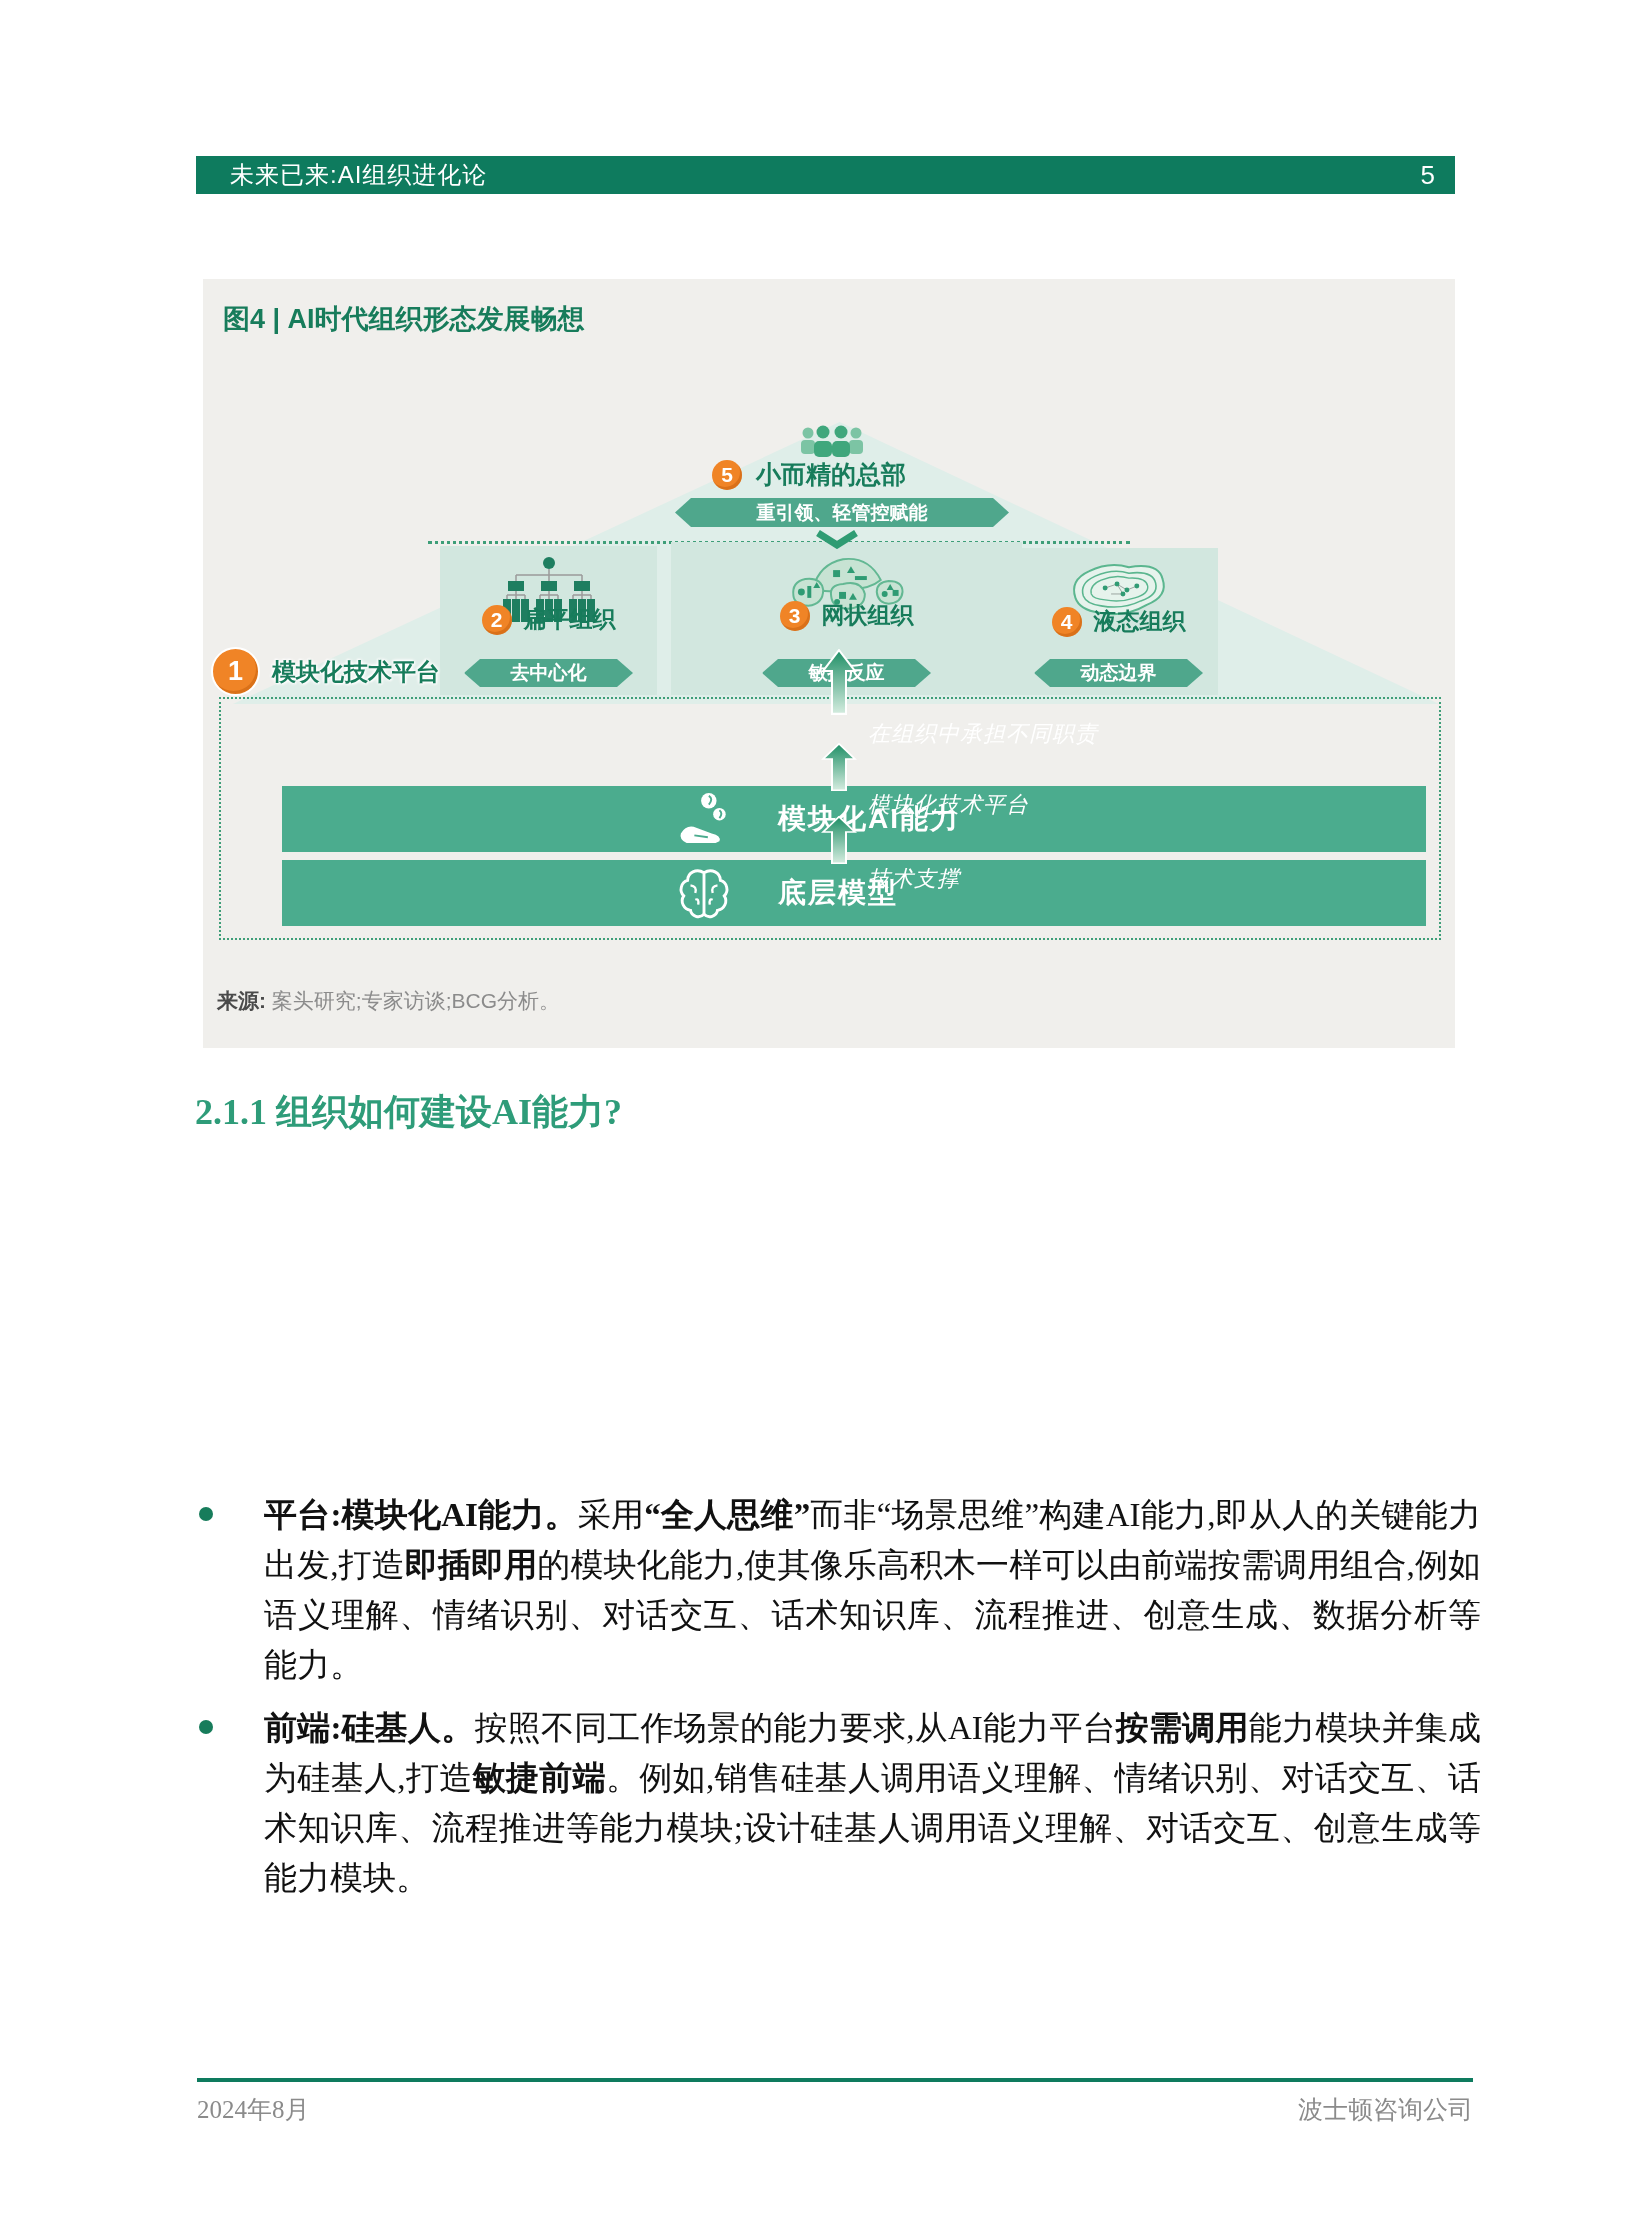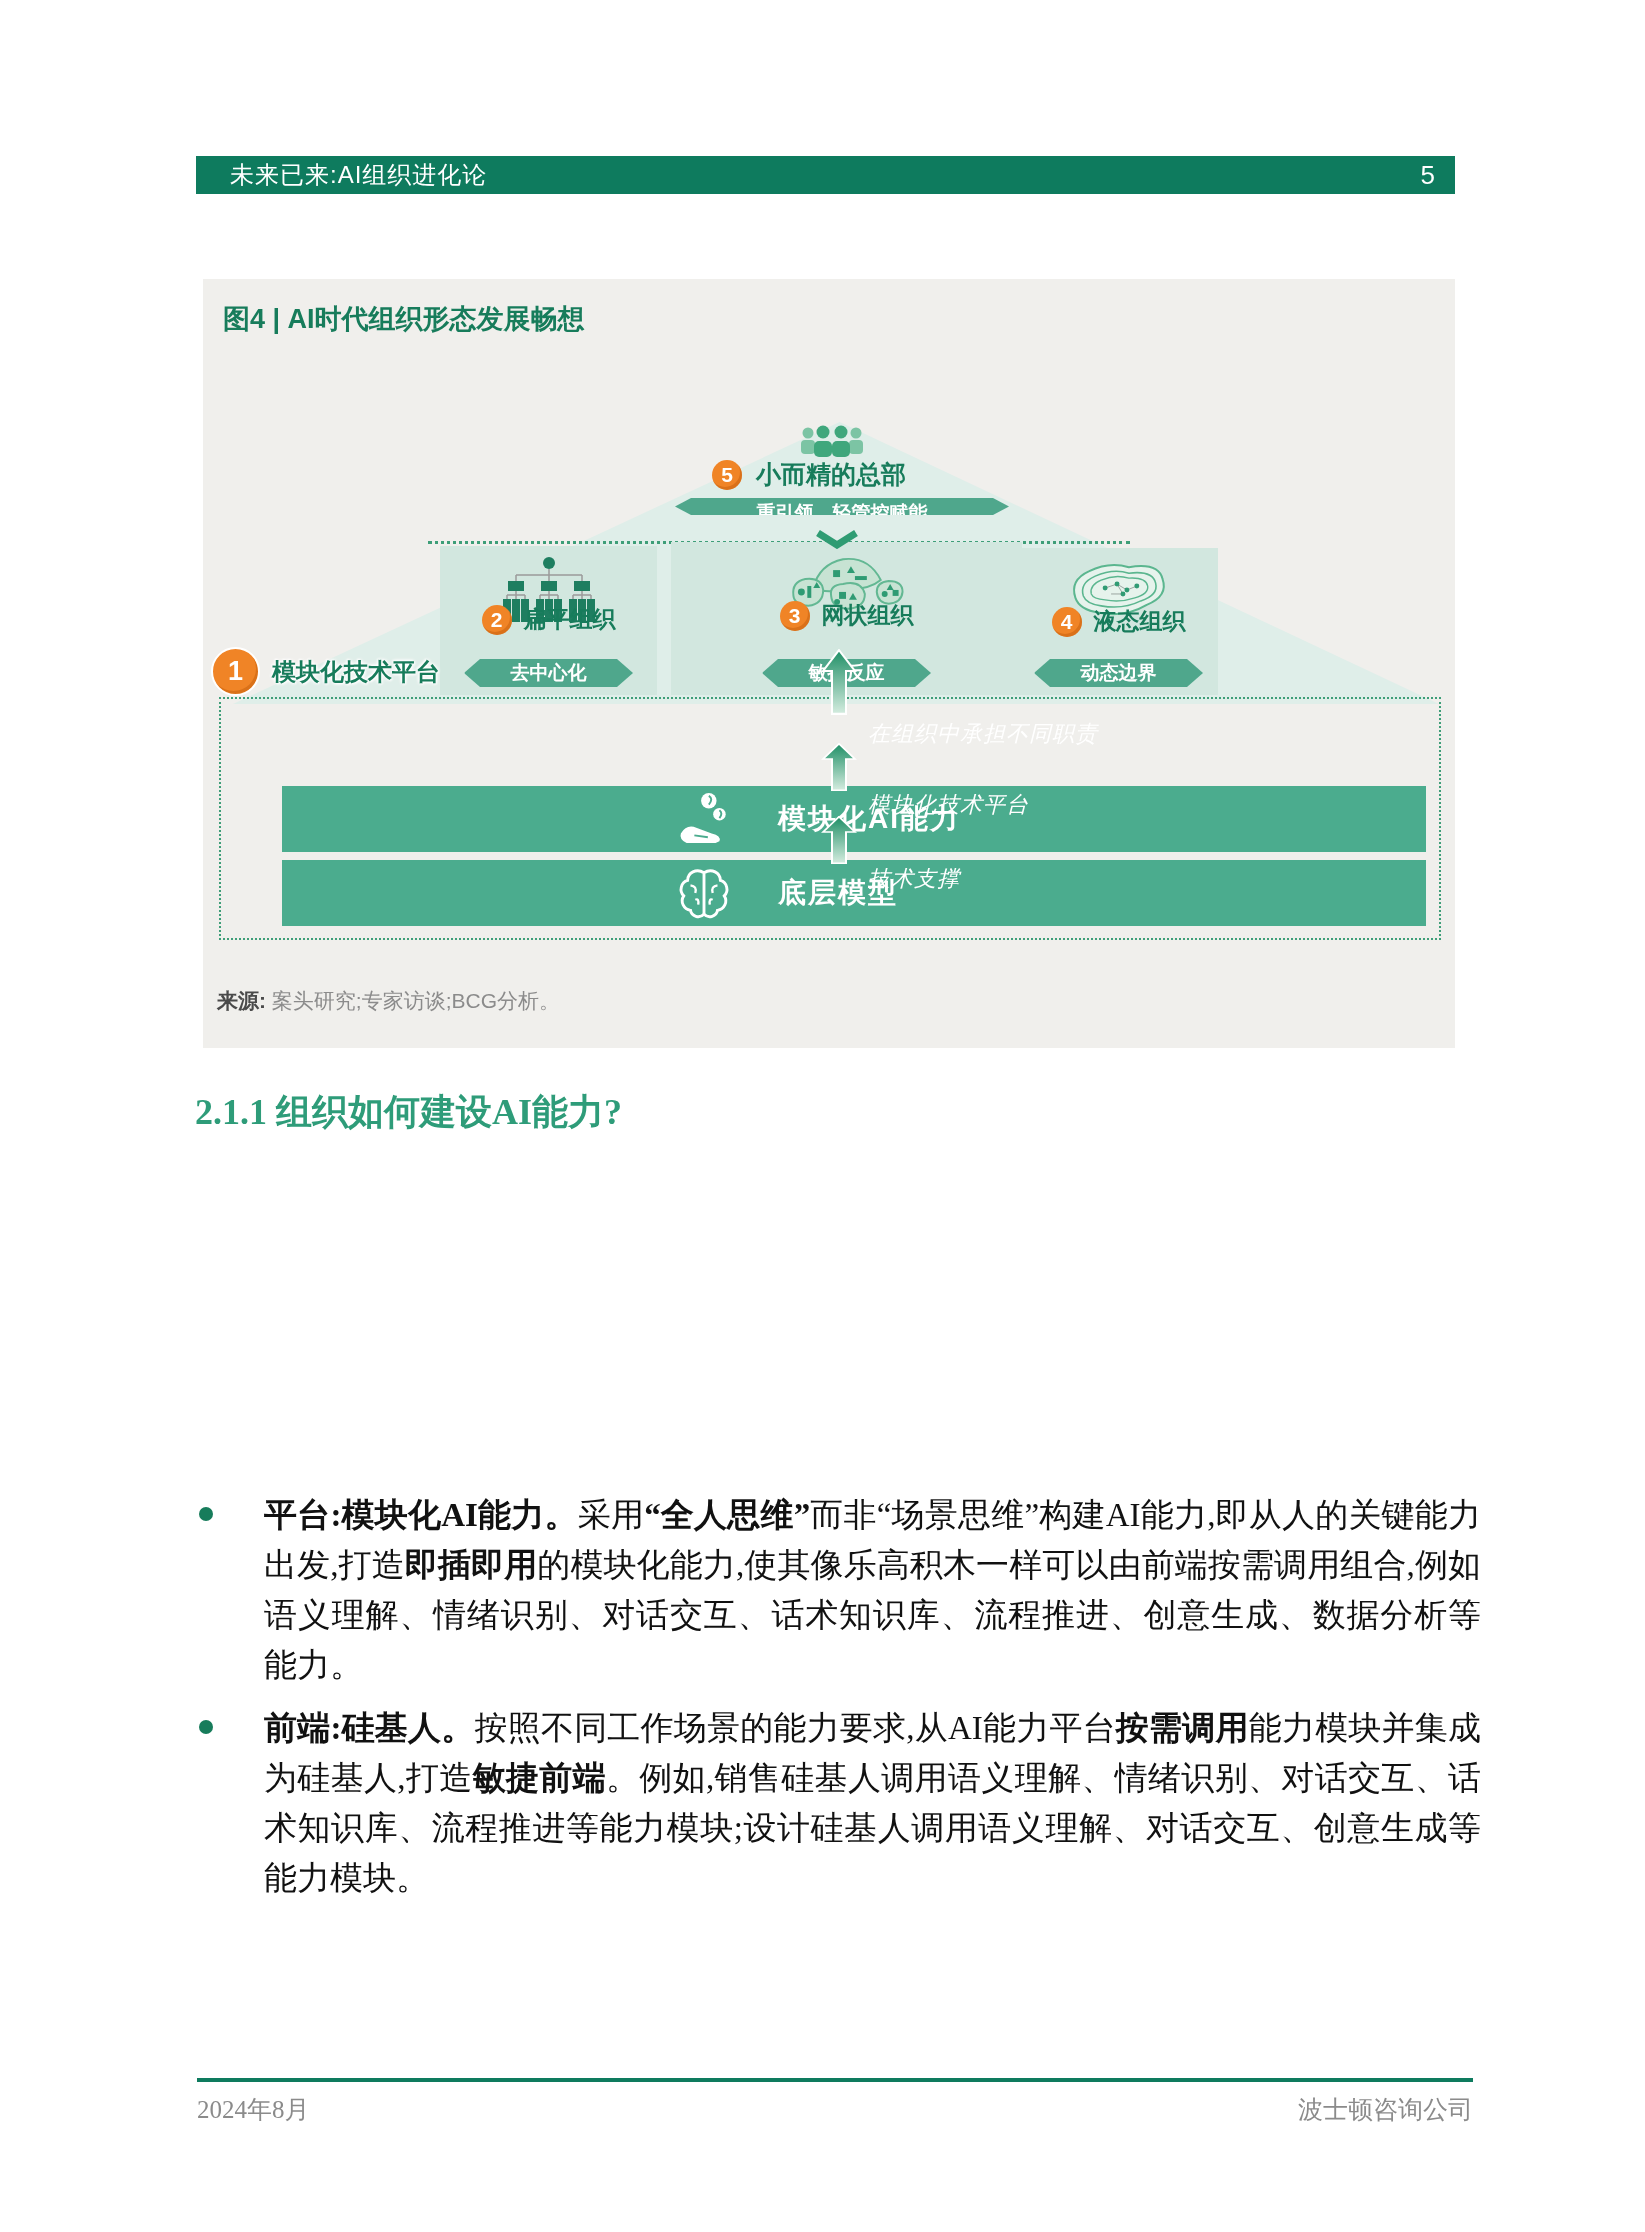--- a/index.html
+++ b/index.html
@@ -16,21 +16,21 @@
   .figure{position:absolute;left:203px;top:279px;width:1252px;height:769px;background:#F0EFEC;}
   .fig-title{position:absolute;left:20px;top:22px;margin:0;font-size:27px;font-weight:bold;color:#177C5B;}
 
   .diagram{position:absolute;left:0;top:0;width:1252px;height:769px;}
   .triangle{position:absolute;left:30px;top:143px;width:1206px;height:282px;background:#DFEEE9;
             clip-path:polygon(50.3% 0,100% 100%,0 100%);}
   .dotline{position:absolute;left:225px;top:262px;width:702px;border-top:3px dotted #3E9E78;}
 
   .hq-icon{position:absolute;left:595px;top:145px;width:68px;height:34px;}
   .hq-row{position:absolute;left:509px;top:179px;display:flex;align-items:center;gap:14px;}
-  .hq-banner{position:absolute;left:472px;top:219px;width:334px;height:17px;line-height:29px;font-size:19px;}
+  .hq-banner{position:absolute;left:472px;top:219px;width:334px;height:29px;line-height:29px;font-size:19px;}
   .chevron{position:absolute;left:612px;top:251px;width:44px;height:19px;z-index:3;}
 
   .numcircle{display:inline-flex;align-items:center;justify-content:center;width:30px;height:30px;
              border-radius:50%;background:#F08426;color:#fff;font-weight:bold;font-size:21px;
              box-shadow:inset -2px -3px 0 rgba(190,90,10,.45);flex:0 0 auto;}
   .numcircle.big{width:45px;height:45px;font-size:27px;border:2px solid #fff;}
   .node-label{font-size:23px;font-weight:bold;color:#177C5B;white-space:nowrap;}
 
   .hex{background:#4FA78C;color:#fff;font-weight:bold;text-align:center;
        clip-path:polygon(16px 0,calc(100% - 16px) 0,100% 50%,calc(100% - 16px) 100%,16px 100%,0 50%);}

